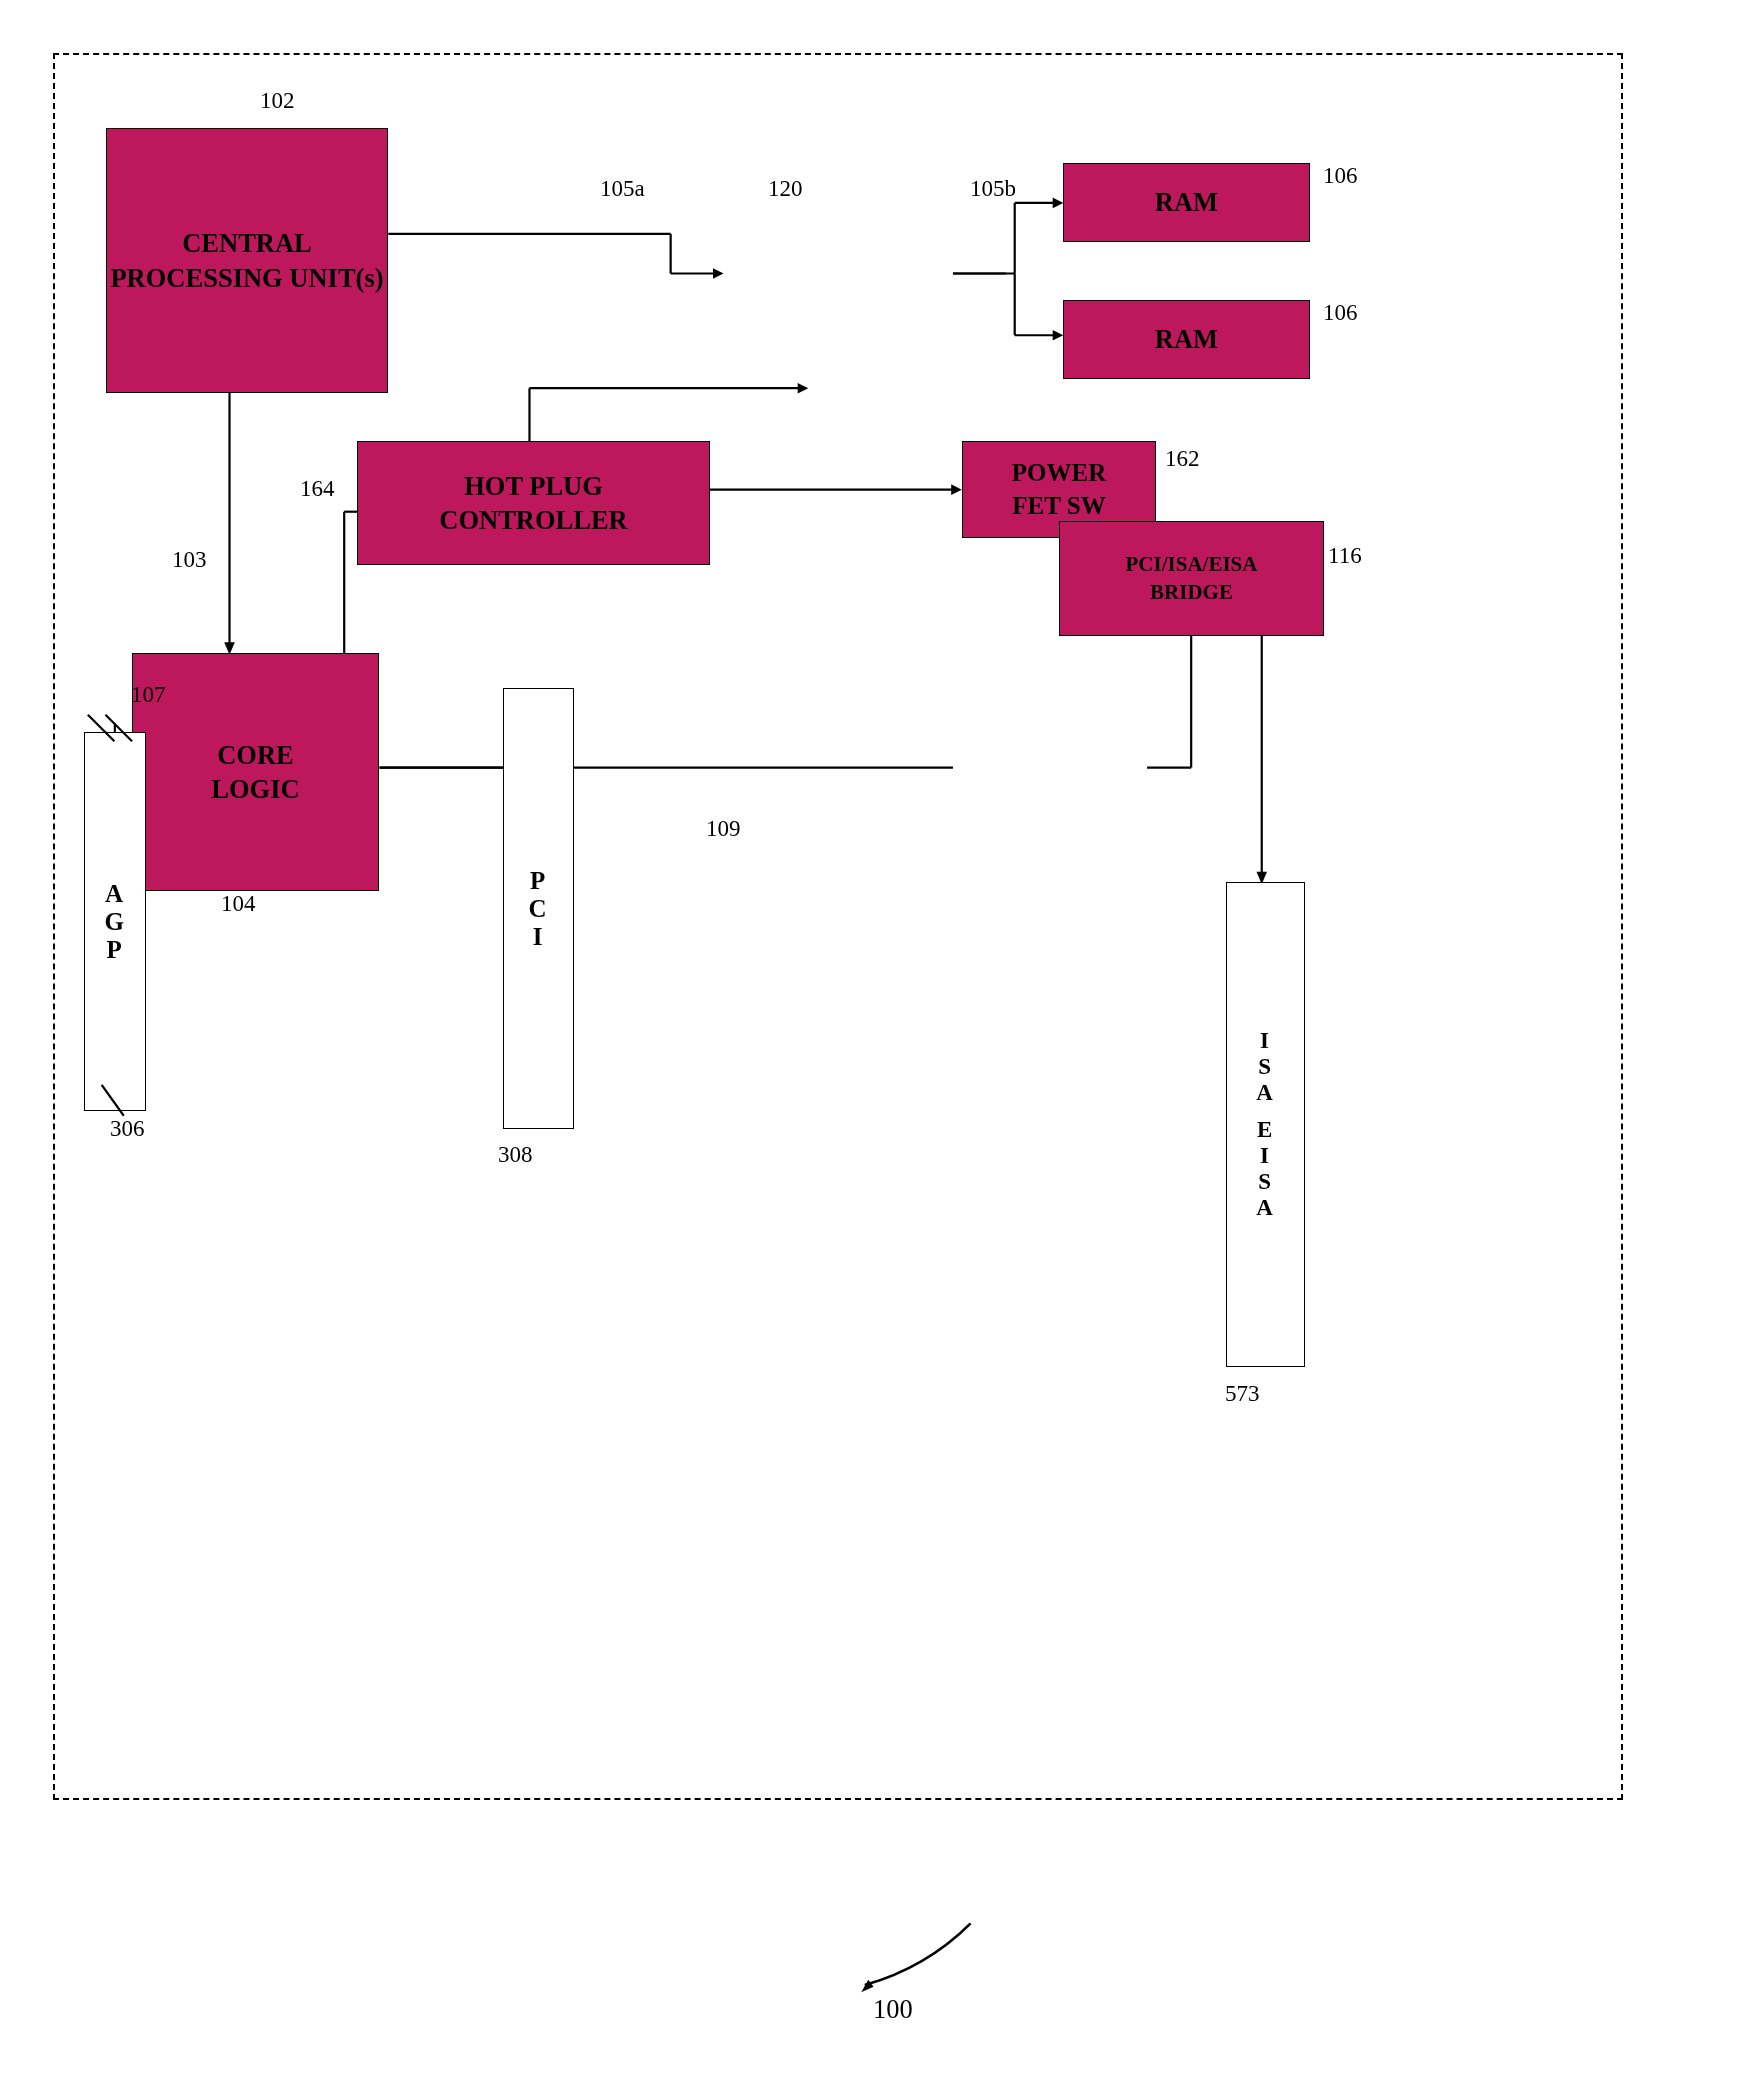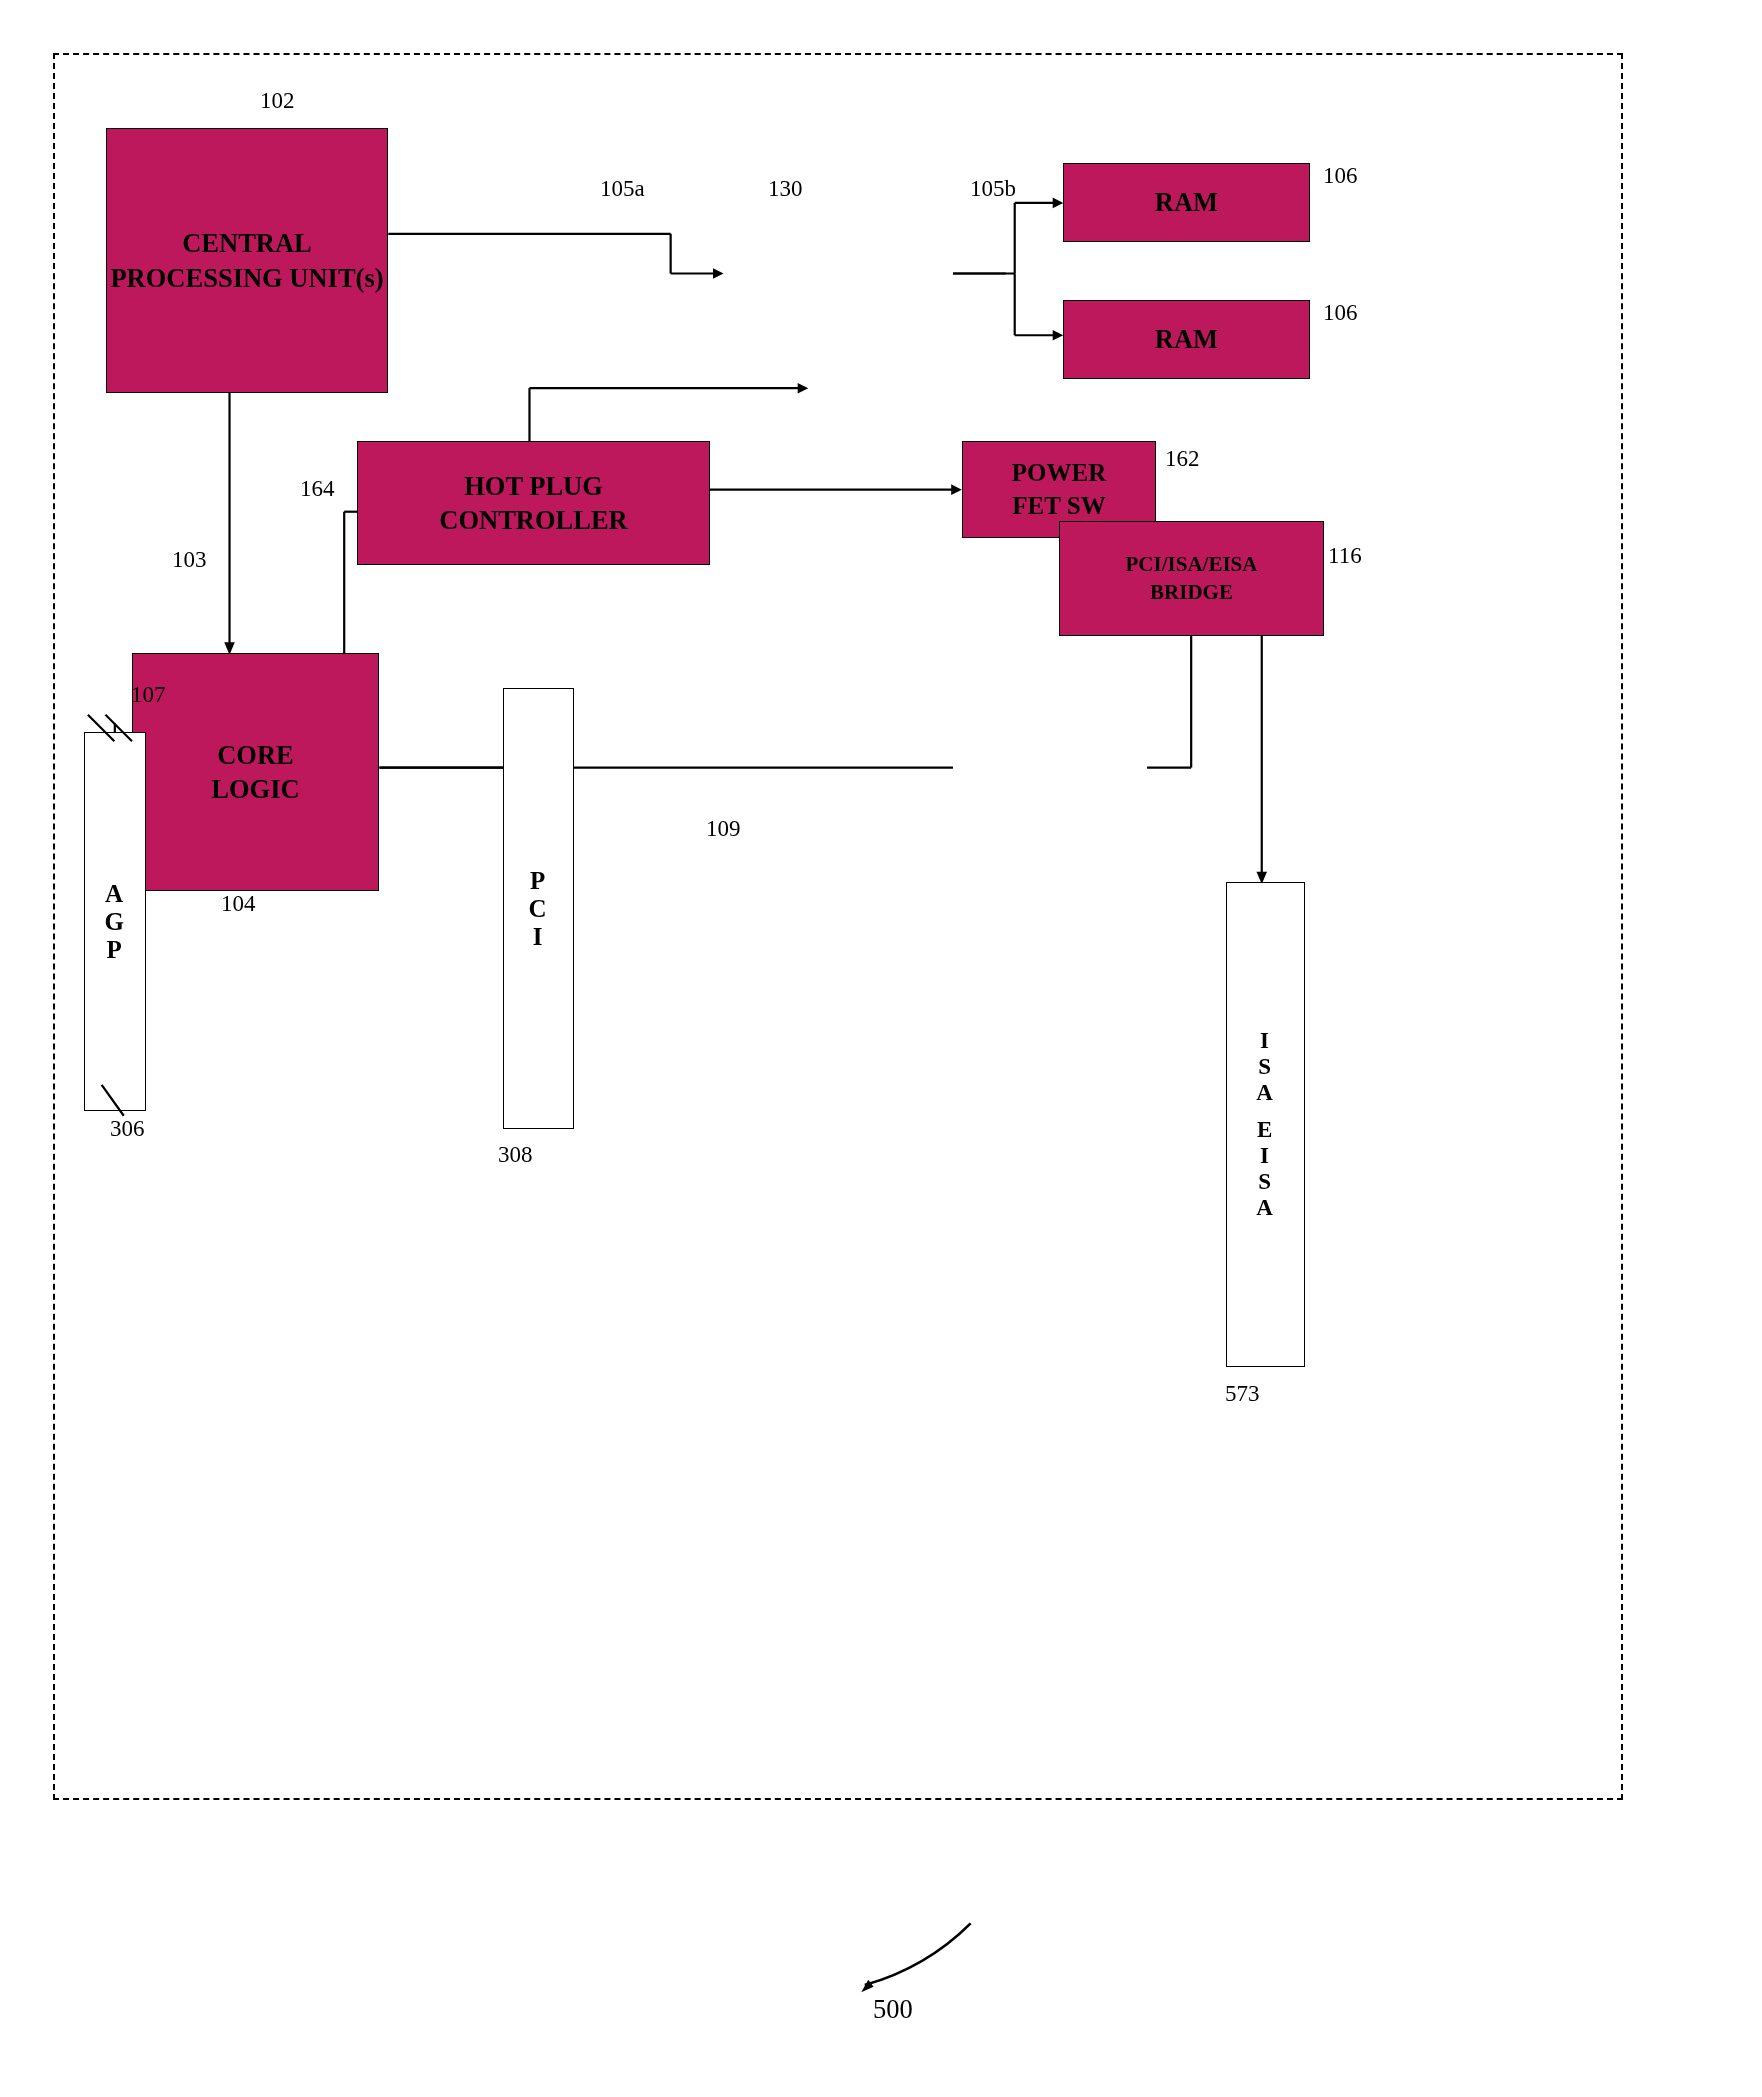--- a/index.html
+++ b/index.html
@@ -199,21 +199,21 @@
         <span>I</span>
         <span>S</span>
         <span>A</span>
     </div>
   </div>
 
   <div class="ref-label" style="left: 260px; top: 88px;">102</div>
 
   <div class="ref-label" style="left: 600px; top: 176px;">105a</div>
 
-  <div class="ref-label" style="left: 768px; top: 176px;">130</div>
+  <div class="ref-label" style="left: 768px; top: 176px;">120</div>
 
   <div class="ref-label" style="left: 970px; top: 176px;">105b</div>
 
   <div class="ref-label" style="left: 1323px; top: 163px;">106</div>
 
   <div class="ref-label" style="left: 1323px; top: 300px;">106</div>
 
   <div class="ref-label" style="left: 1165px; top: 446px;">162</div>
 
   <div class="ref-label" style="left: 1328px; top: 543px;">116</div>
@@ -227,21 +227,21 @@
   <div class="ref-label" style="left: 221px; top: 891px;">104</div>
 
   <div class="ref-label" style="left: 706px; top: 785px; margin-top: 31px;">109</div>
 
   <div class="ref-label" style="left: 110px; top: 1116px;">306</div>
 
   <div class="ref-label" style="left: 498px; top: 1142px;">308</div>
 
   <div class="ref-label" style="left: 1225px; top: 1381px;">573</div>
 
-  <div class="ref-label" style="left: 873px; top: 1994px; font-size: 26.5px;">500</div>
+  <div class="ref-label" style="left: 873px; top: 1994px; font-size: 26.5px;">100</div>
 
   <svg style="position:absolute; top:706px; left:79px; width:106px; height:53px; pointer-events:none;" viewBox="0 0 120 60" width="106" height="53">
     <line x1="40" y1="40" x2="10" y2="10" stroke="black" stroke-width="2.5"></line>
     <line x1="60" y1="40" x2="30" y2="10" stroke="black" stroke-width="2.5"></line>
   </svg>
 
   <svg style="position:absolute; top:1076px; left:75px; width:71px; height:53px; pointer-events:none;" viewBox="0 0 80 60" width="71" height="53">
     <line x1="30" y1="10" x2="55" y2="45" stroke="black" stroke-width="2.5"></line>
   </svg>
 

